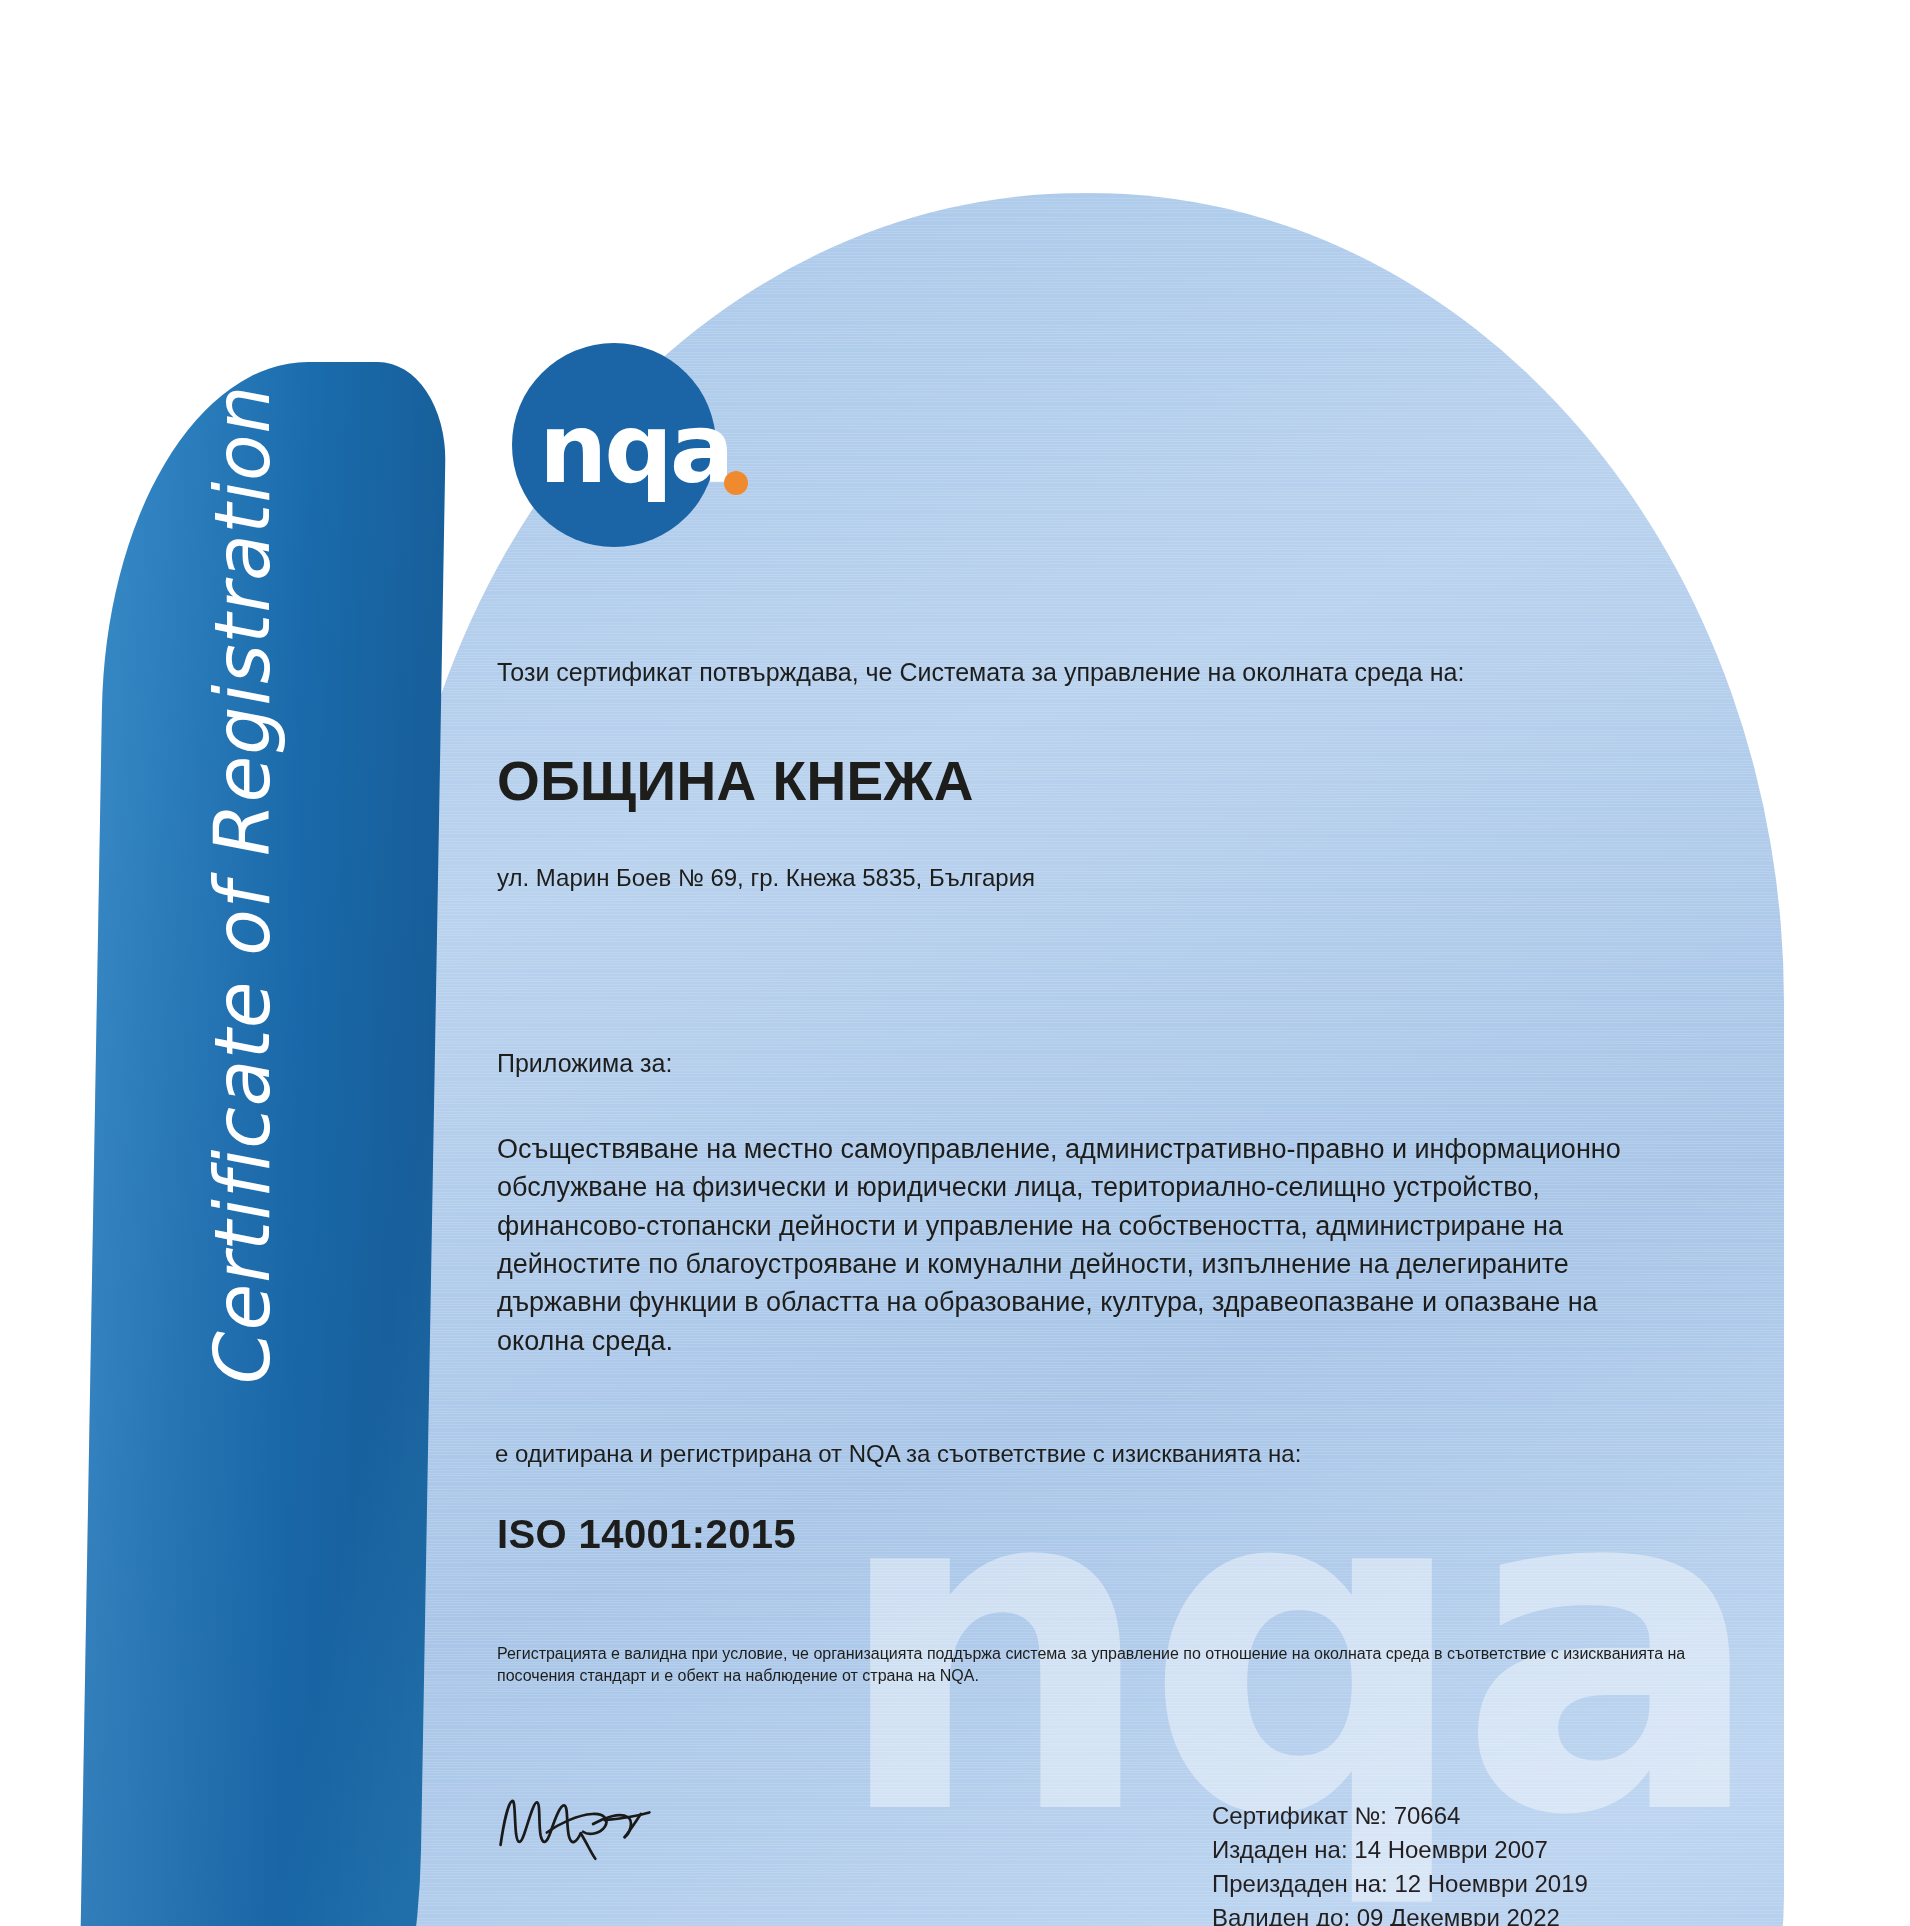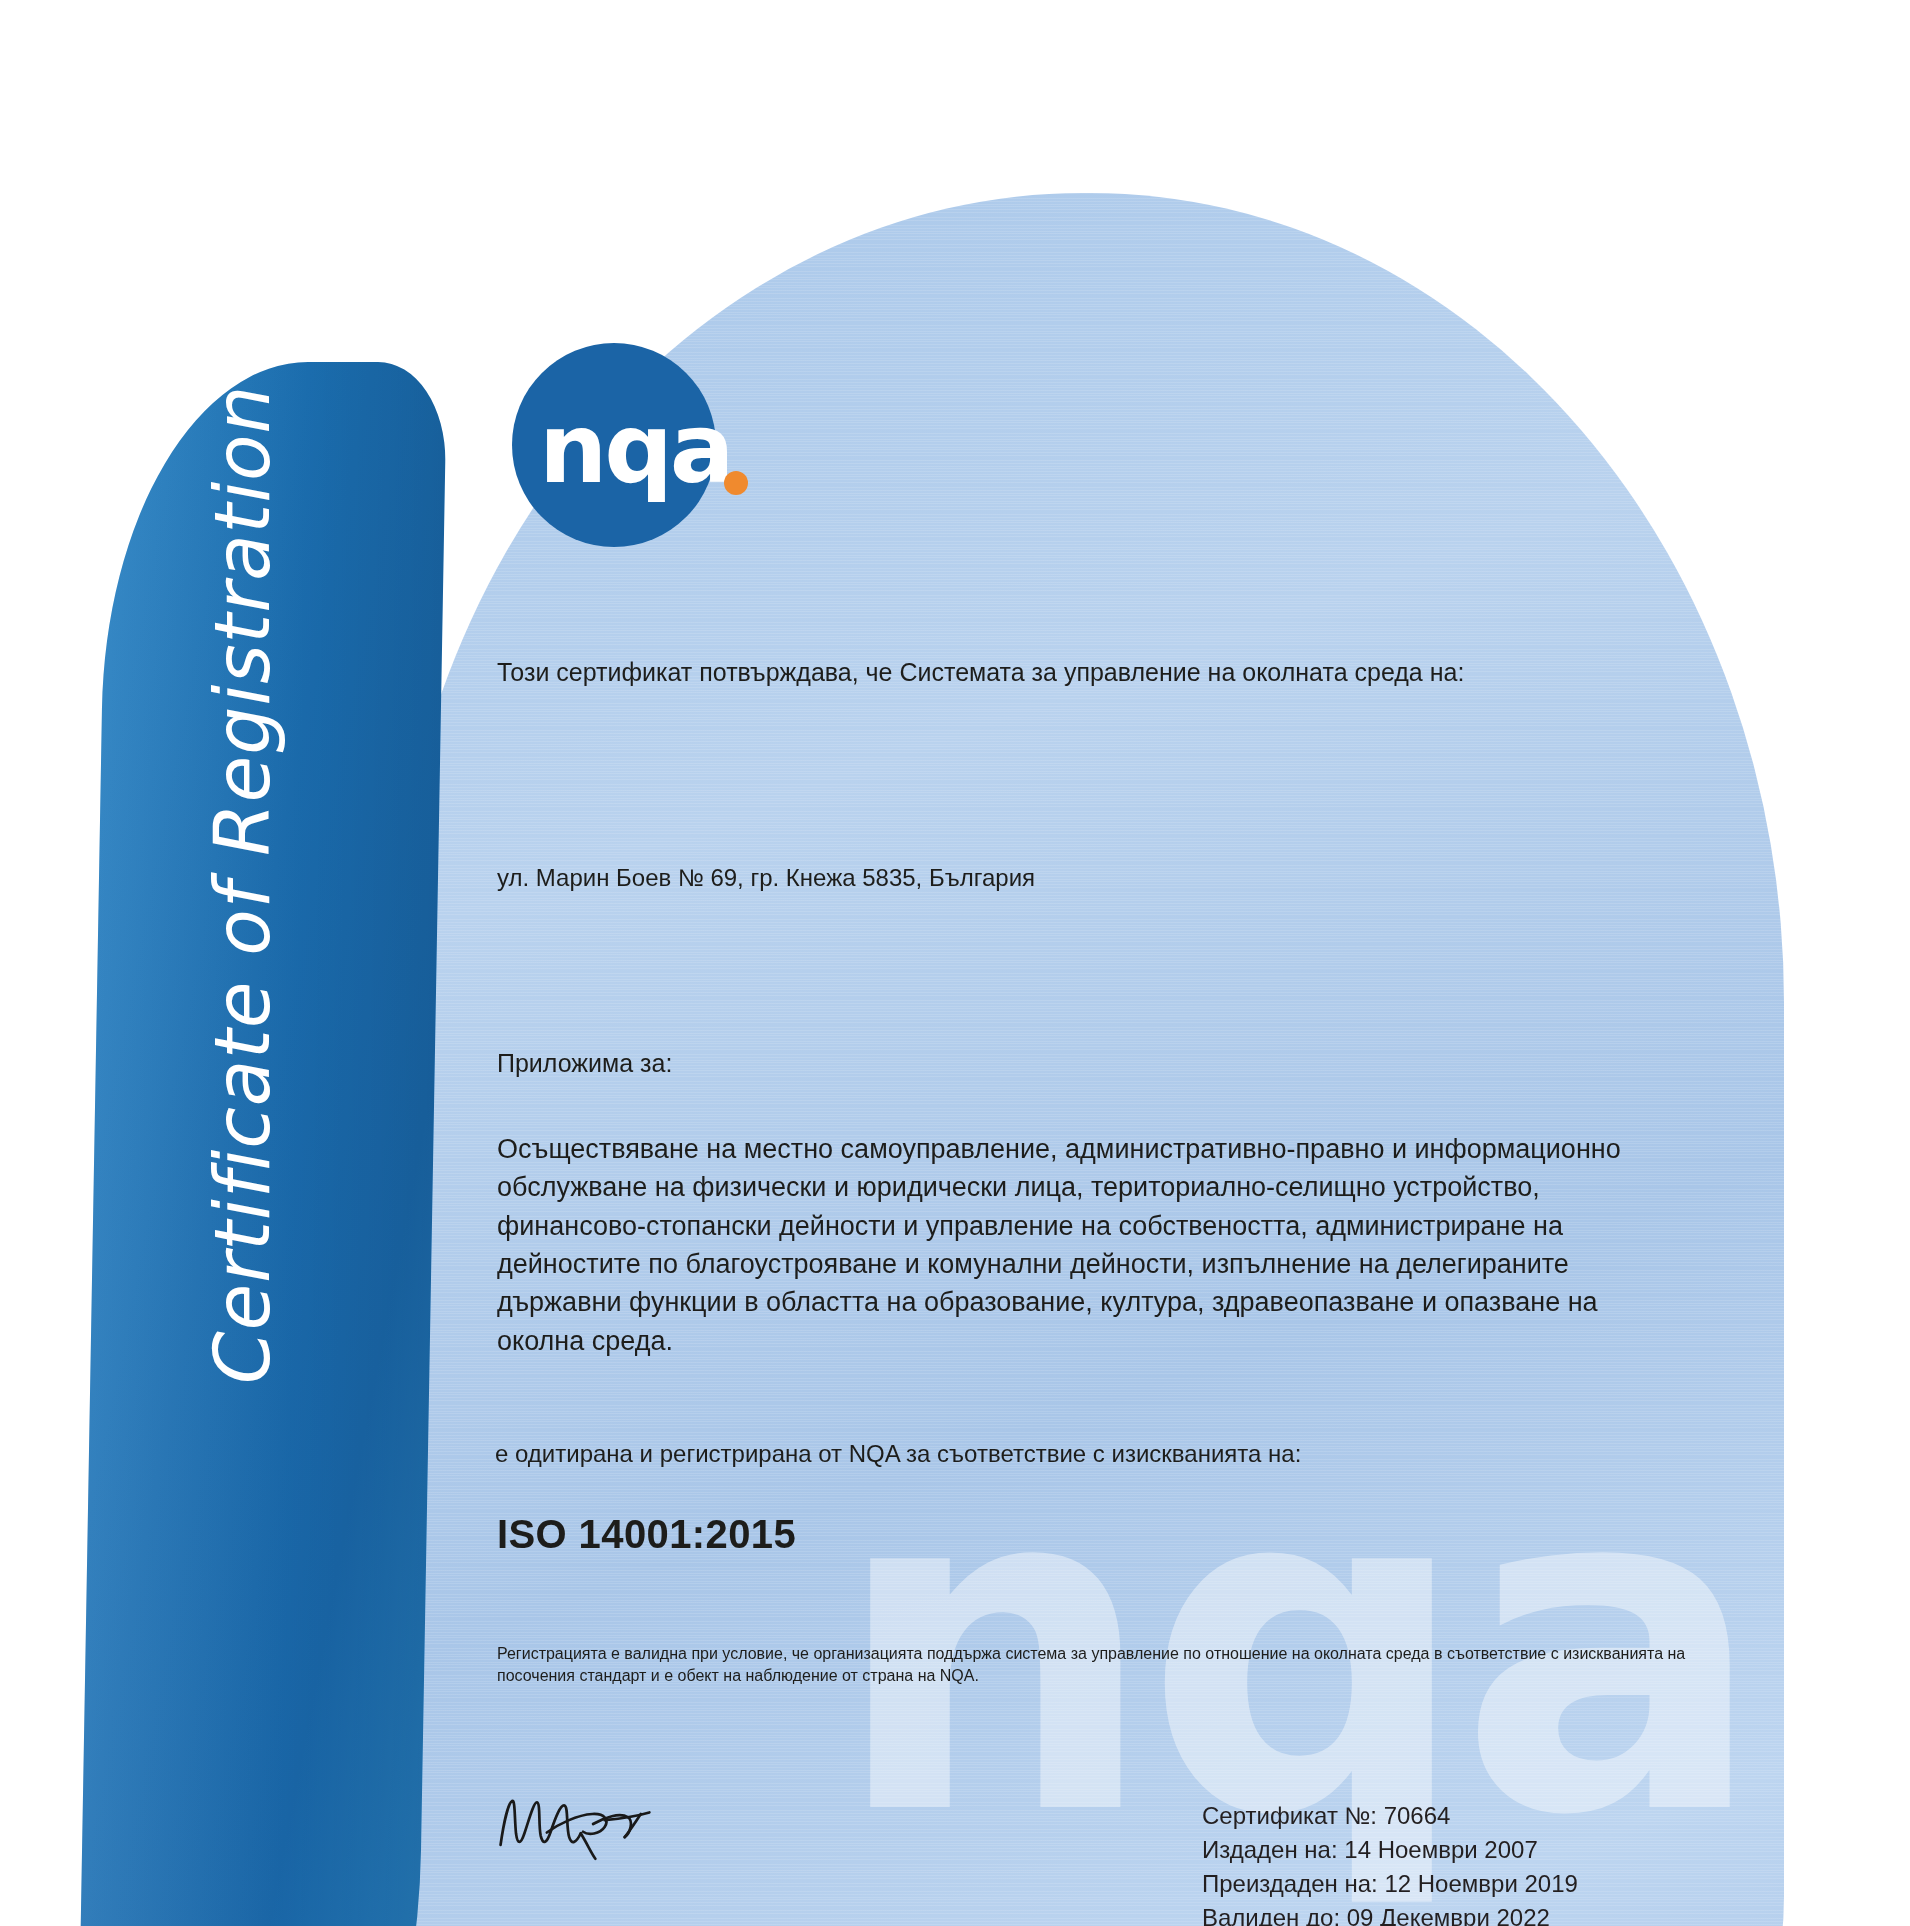--- a/index.html
+++ b/index.html
@@ -211,21 +211,21 @@
 
   
   .meta {
     position: absolute;
     left: 1202px;
     top: 1799px;
     width: 539px;
     font-size: 24px;
     line-height: 1.42;
   }
-  .meta div { white-space: nowrap; }
+  .meta div { white-space: nowrap; margin-left: 10px; }
 </style>
 </head>
 <body>
 
 <div class="page">
 
   <div class="dome">
     <div class="watermark">nqa</div>
   </div>
 
@@ -235,20 +235,21 @@
   <div class="spine-title">Certificate of Registration</div>
 
   <div class="logo-wrap">
     <div class="logo-circle"></div>
     <div class="logo-text">nqa</div>
     <div class="logo-dot"></div>
   </div>
 
   <div class="txt intro">Този сертификат потвърждава, че Системата за управление на околната среда на:</div>
 
+  <div class="txt org-name">ОБЩИНА КНЕЖА</div>
 
   <div class="txt org-addr">ул. Марин Боев № 69, гр. Кнежа 5835, България</div>
 
   <div class="txt applies-label">Приложима за:</div>
 
   <div class="txt scope">Осъществяване на местно самоуправление, административно-правно и информационно обслужване на физически и юридически лица, териториално-селищно устройство, финансово-стопански дейности и управление на собствеността, администриране на дейностите по благоустрояване и комунални дейности, изпълнение на делегираните държавни функции в областта на образование, култура, здравеопазване и опазване на околна среда.</div>
 
   <div class="txt audited">е одитирана и регистрирана от NQA за съответствие с изискванията на:</div>
 
   <div class="txt standard">ISO 14001:2015</div>

